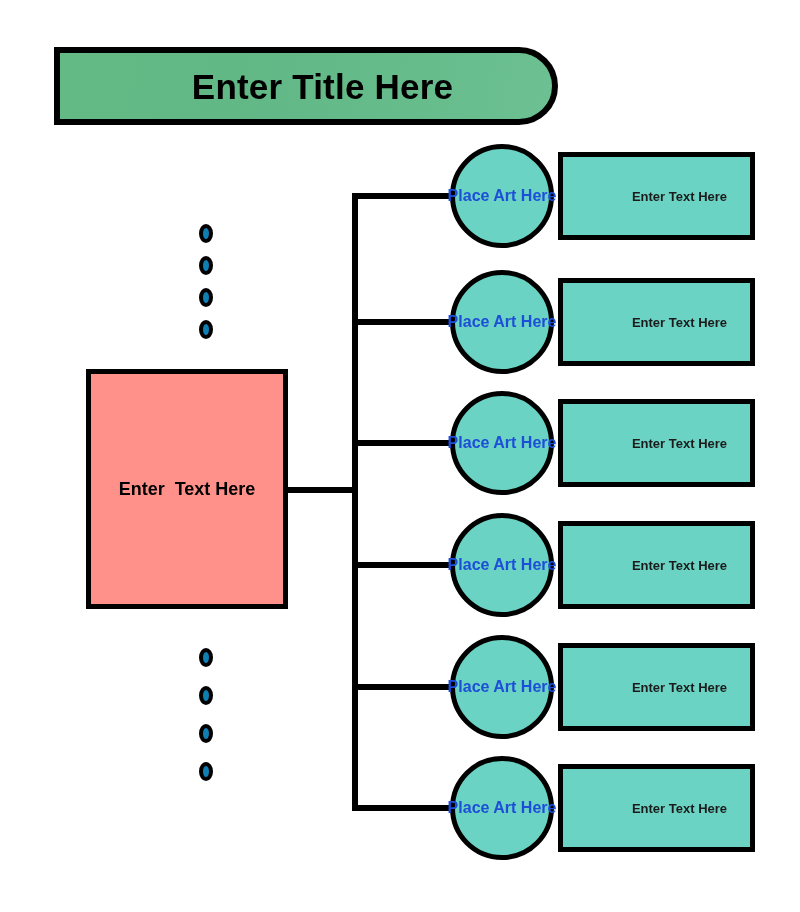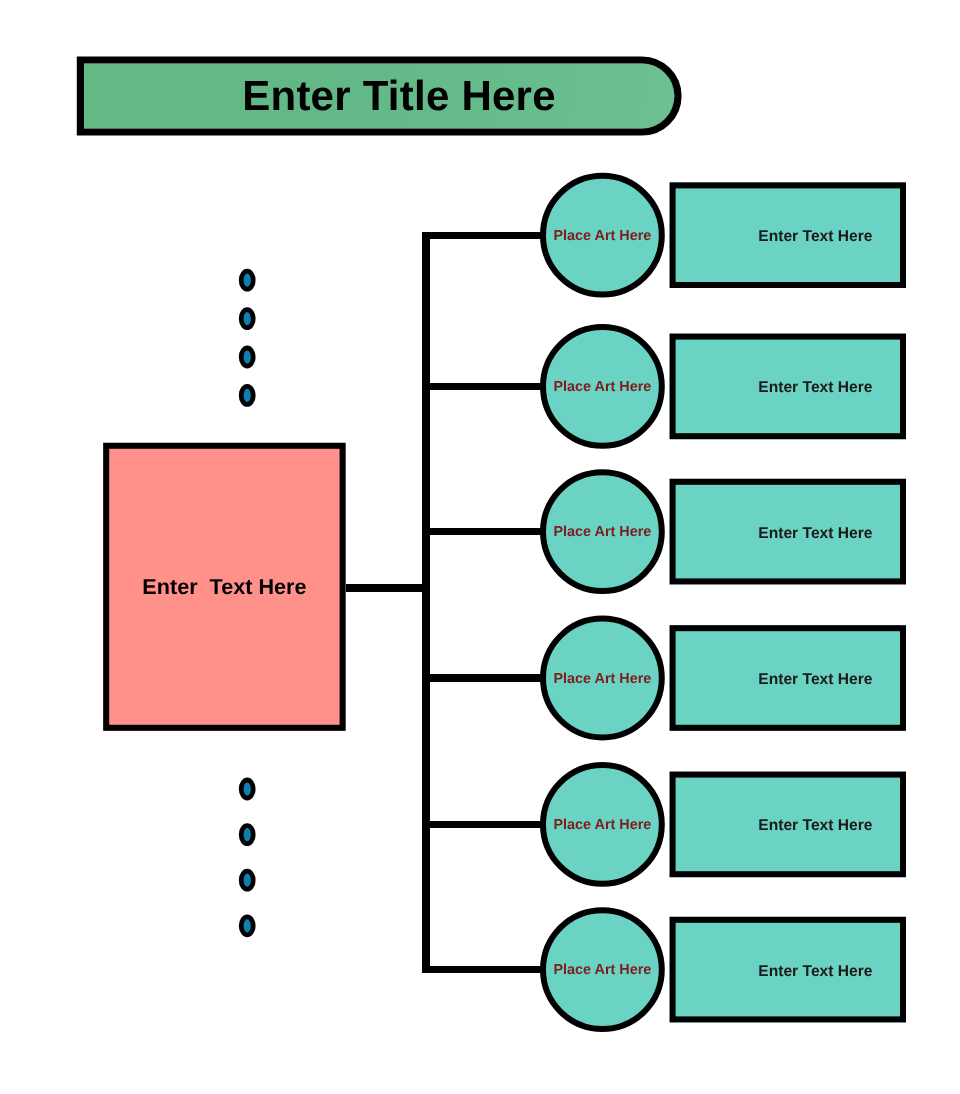--- a/index.html
+++ b/index.html
@@ -6,21 +6,21 @@
   html,body{margin:0;padding:0;background:#ffffff;}
   body{
     width:800px;height:912px;position:relative;overflow:hidden;
     font-family:"Liberation Sans","DejaVu Sans",sans-serif;
     -webkit-font-smoothing:antialiased;
   }
   #canvas{position:absolute;left:0;top:0;width:800px;height:912px;}
 
   
   .title-banner{
-    position:absolute;left:64px;top:47px;width:504px;height:66px;
+    position:absolute;left:54px;top:47px;width:504px;height:78px;
     box-sizing:border-box;
     background:linear-gradient(100deg,#63ba84 0%,#62b886 45%,#6cc092 100%);
     border:6px solid #000000;
     border-radius:0 42px 42px 0;
     display:flex;align-items:center;justify-content:center;padding-left:33px;
   }
   .title-text{
     font-size:35px;font-weight:bold;color:#000000;letter-spacing:.2px;
     line-height:1;white-space:nowrap;
   }
@@ -47,21 +47,21 @@
     display:flex;align-items:center;justify-content:center;
     padding-left:46px;
   }
   .row-rect-label{font-size:13px;font-weight:bold;color:#1b1b1b;white-space:nowrap;}
   .row-circle{
     position:absolute;left:0px;top:0px;width:104px;height:104px;
     box-sizing:border-box;
     background:#6ad3c4;border:5px solid #000000;border-radius:50%;
     display:flex;align-items:center;justify-content:center;
   }
-  .row-circle-label{font-size:12px;font-weight:bold;color:#7f1d1d;white-space:nowrap;}
+  .row-circle-label{font-size:16px;font-weight:bold;color:#1d4ed8;white-space:nowrap;}
 
   
   .dot-group{position:absolute;}
   .dot{
     position:absolute;width:14px;height:19px;box-sizing:border-box;
     background:#0f7fb2;border:4px solid #000000;border-radius:50%;
   }
 </style>
 </head>
 <body>

